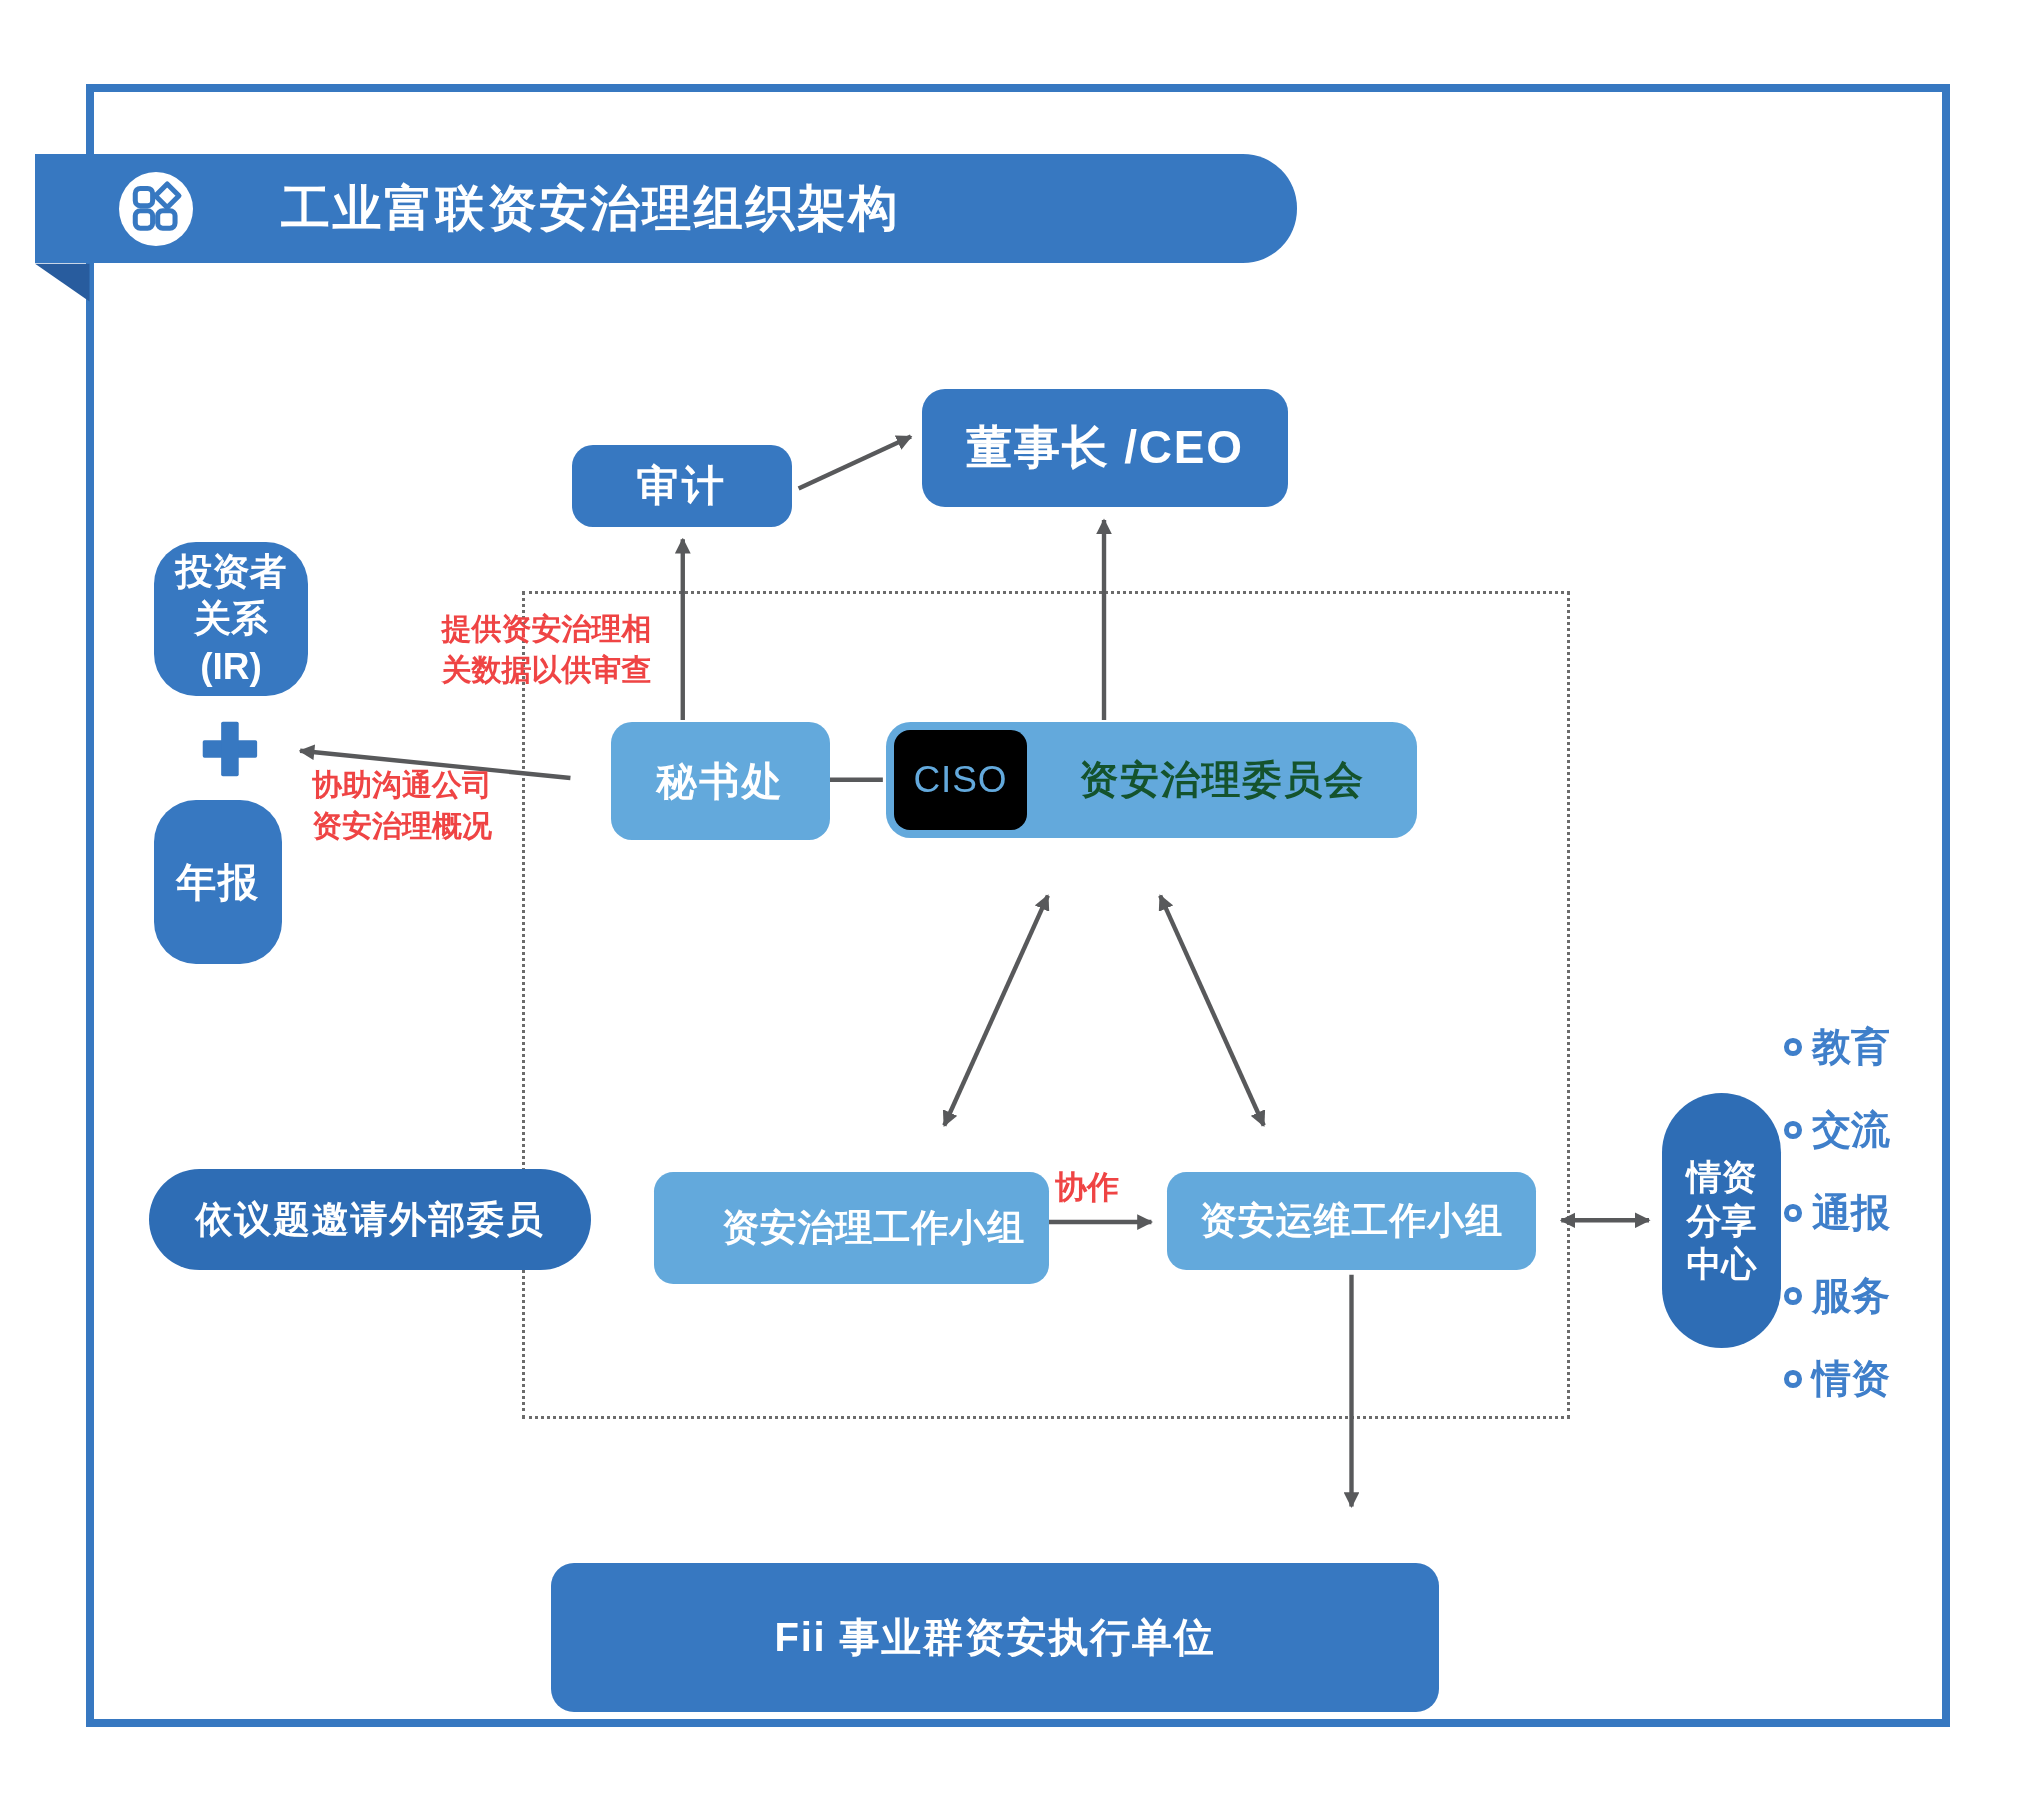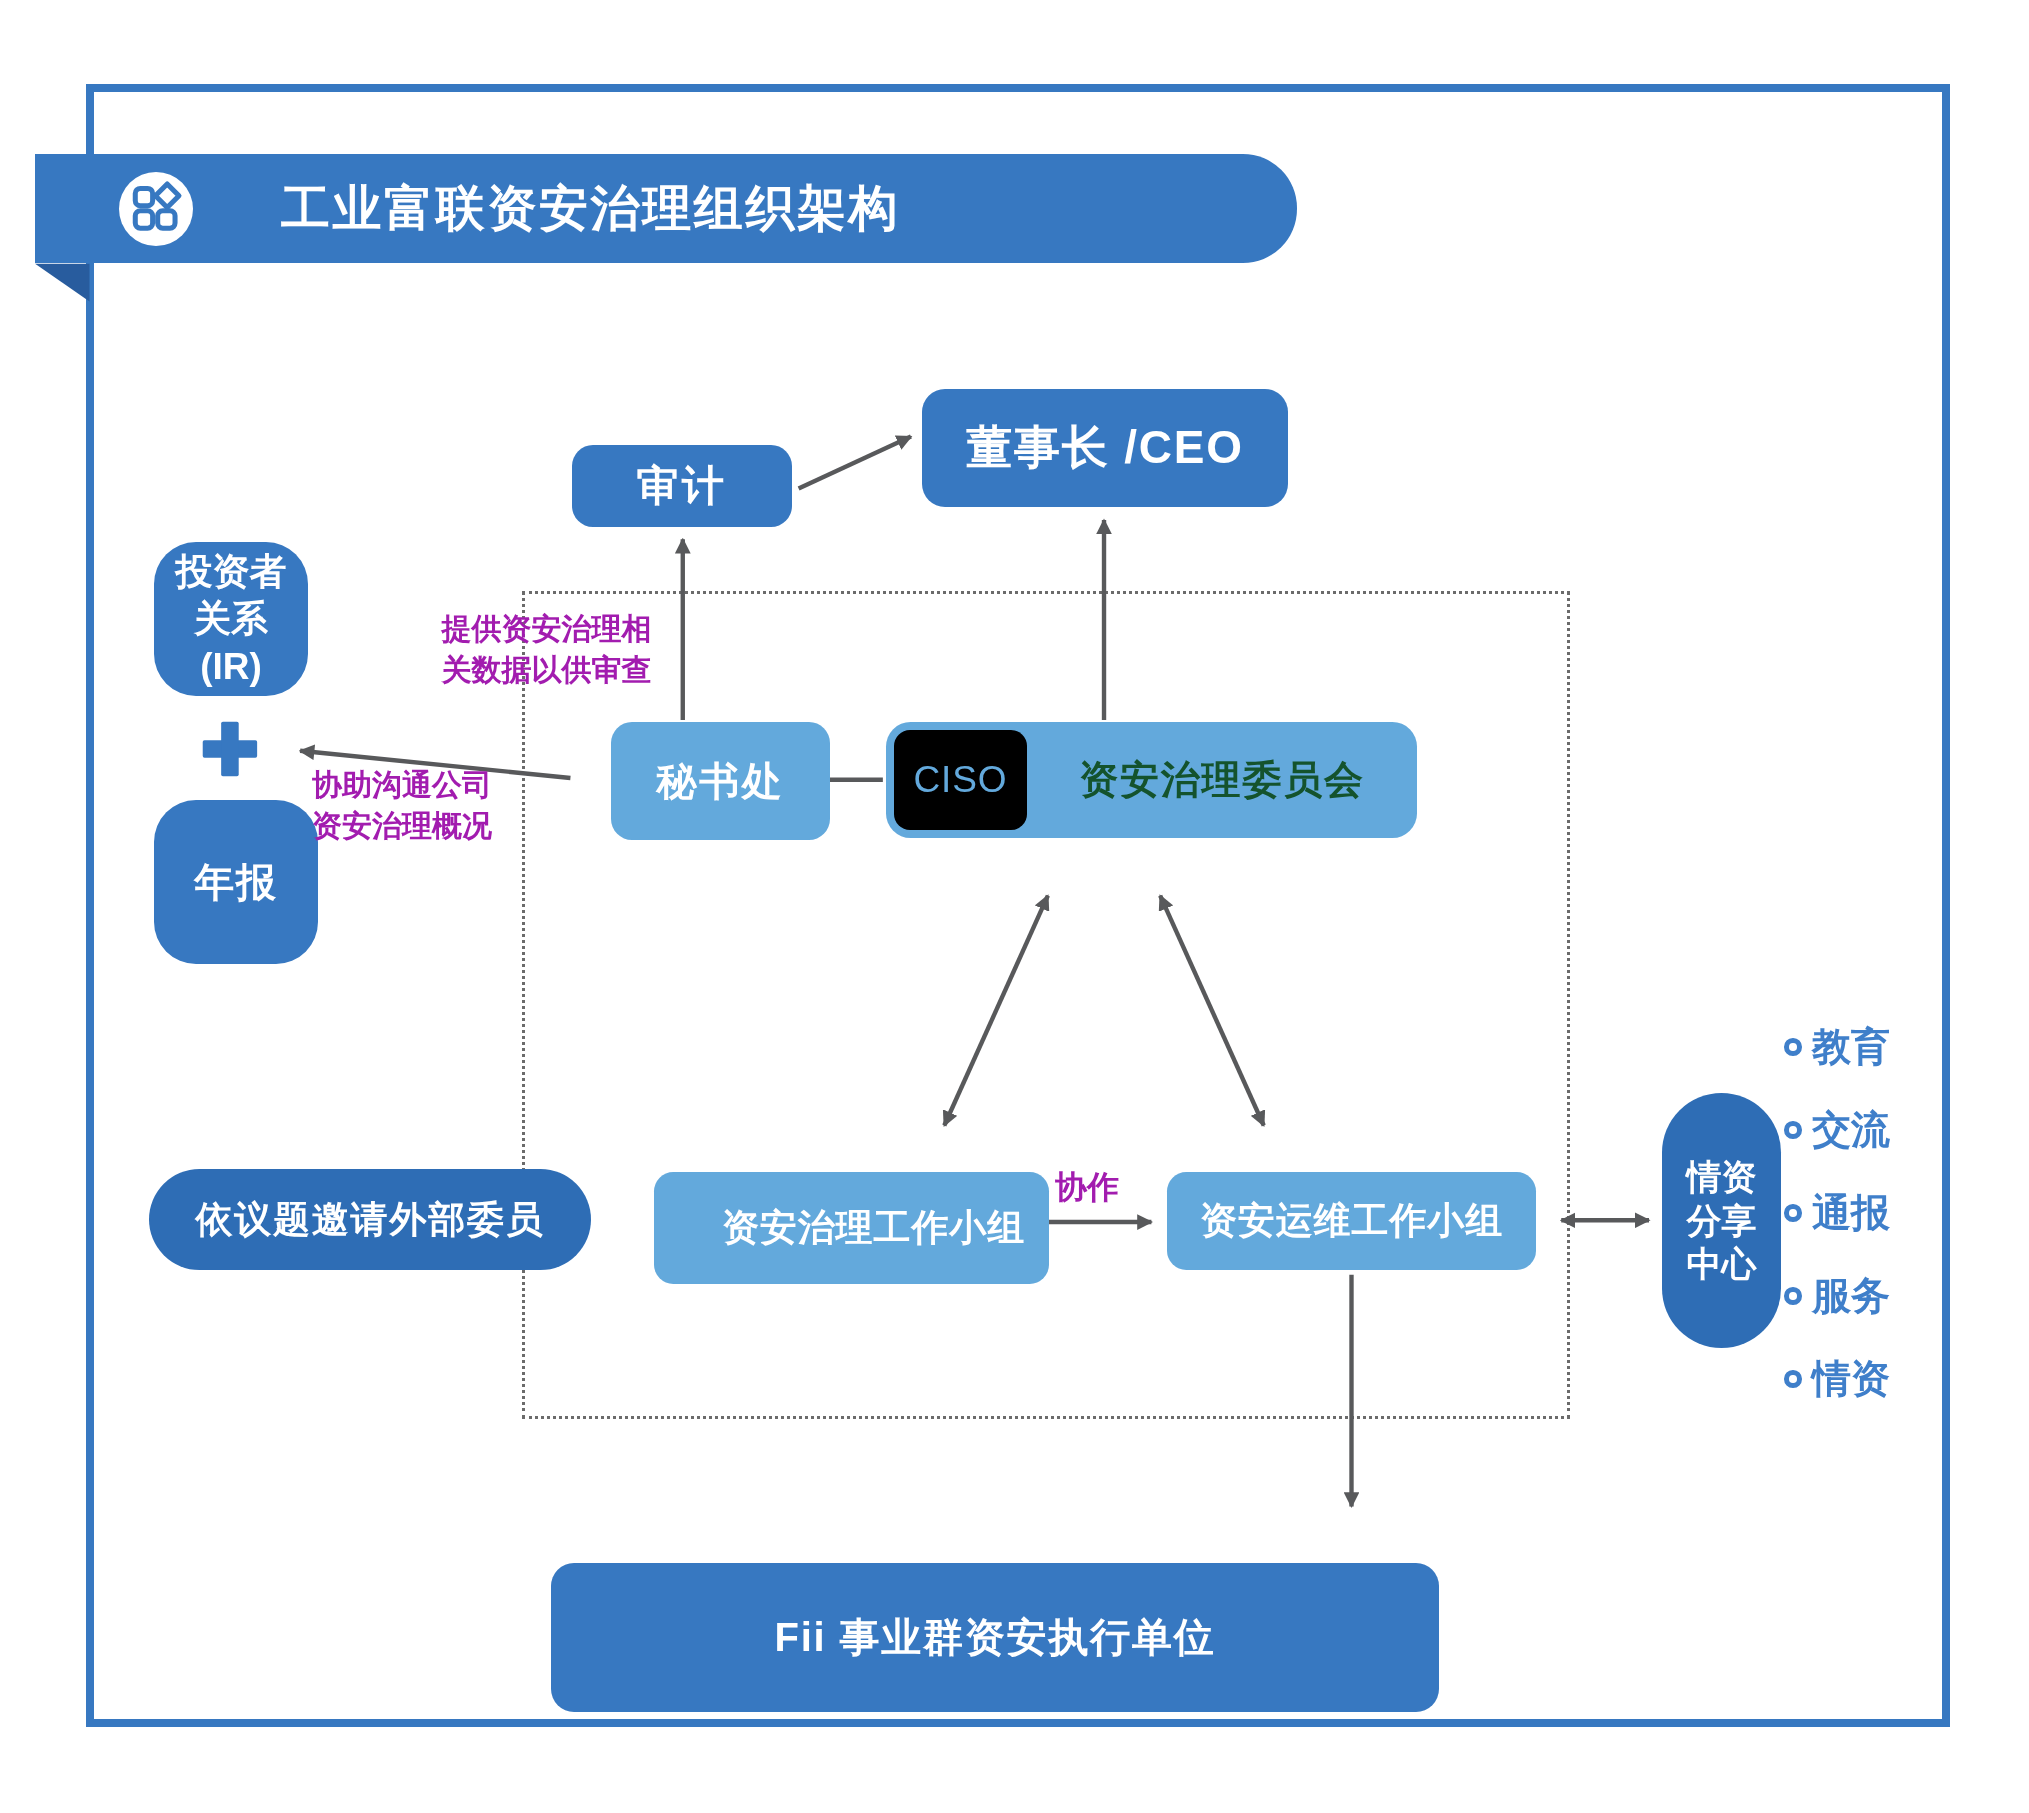--- a/index.html
+++ b/index.html
@@ -2,21 +2,21 @@
 <html style="font-size:14px"><head>
 <meta charset="utf-8">
 <style>
   html,body{margin:0;padding:0;background:#ffffff;}
   body{width:2029px;height:1814px;position:relative;font-family:"Liberation Sans",sans-serif;overflow:hidden;}
   .box{position:absolute;display:flex;align-items:center;justify-content:center;color:#ffffff;text-align:center;z-index:3;}
   .dark{background:#3778C1;}
   .darker{background:#2E6DB5;}
   .light{background:#63A9DC;}
   .preline{white-space:pre-line;}
-  .blue-label{position:absolute;color:#a21caf;font-weight:600;z-index:3;}
+  .blue-label{position:absolute;color:#ef4444;font-weight:600;z-index:3;}
   .outer-border{position:absolute;left:86px;top:84px;width:1864px;height:1643px;border:8px solid #3778C1;box-sizing:border-box;z-index:0;}
   .header-bar{position:absolute;left:35px;top:154px;width:1262px;height:109px;background:#3778C1;border-radius:0 54px 54px 0;z-index:4;display:flex;align-items:center;}
   .header-circle{position:absolute;left:119px;top:172px;width:74px;height:74px;background:#ffffff;border-radius:50%;z-index:5;display:flex;align-items:center;justify-content:center;}
   .page-title{position:absolute;left:281px;top:154px;height:109px;display:flex;align-items:center;color:#ffffff;font-size:49px;font-weight:700;letter-spacing:2.6px;z-index:5;}
   .dotted-boundary{position:absolute;left:522px;top:591px;width:1048px;height:828px;border:3.5px dotted #6B6B6B;box-sizing:border-box;z-index:1;}
   .overlay{position:absolute;left:0;top:0;z-index:2;pointer-events:none;}
   .intel-list{position:absolute;left:1784px;top:1020px;z-index:3;}
   .intel-item{display:flex;align-items:center;height:54px;margin-bottom:29px;}
   .ring{width:17.6px;height:17.6px;border:5.3px solid #3F7FCA;border-radius:50%;box-sizing:border-box;margin-right:10.5px;flex:0 0 auto;}
   .intel-item span.lbl{color:#3F7FCA;font-size:39px;font-weight:600;}
@@ -72,21 +72,21 @@
 </svg>
 
 <div class="box dark" style="left:572px;top:445px;width:220px;height:82px;border-radius:21px;font-size:42px;font-weight:600;letter-spacing:3.5px;">审计</div>
 
 <div class="box dark" style="left:922px;top:389px;width:366px;height:118px;border-radius:23px;font-size:46px;font-weight:700;letter-spacing:1.8px;">董事长 /CEO</div>
 
 <div class="box dark preline" style="left:154px;top:542px;width:154px;height:154px;border-radius:42px;font-size:37px;font-weight:600;line-height:1.28;">投资者
 关系
 (IR)</div>
 
-<div class="box dark" style="left:154px;top:800px;width:164px;height:164px;border-radius:42px;font-size:40px;font-weight:600;letter-spacing:1.8px;">年报</div>
+<div class="box dark" style="left:154px;top:800px;width:128px;height:164px;border-radius:42px;font-size:40px;font-weight:600;letter-spacing:1.8px;">年报</div>
 
 <div class="box light" style="left:573px;top:722px;width:219px;height:118px;border-radius:21px;font-size:40px;font-weight:600;letter-spacing:2.6px;margin-left:38px;">秘书处</div>
 
 <div class="box light" style="left:886px;top:722px;width:531px;height:116px;border-radius:24.6px;">
   <div class="committee-inner">
     <div class="ciso-badge">CISO</div>
     <div class="committee-label">资安治理委员会</div>
   </div>
 </div>
 

